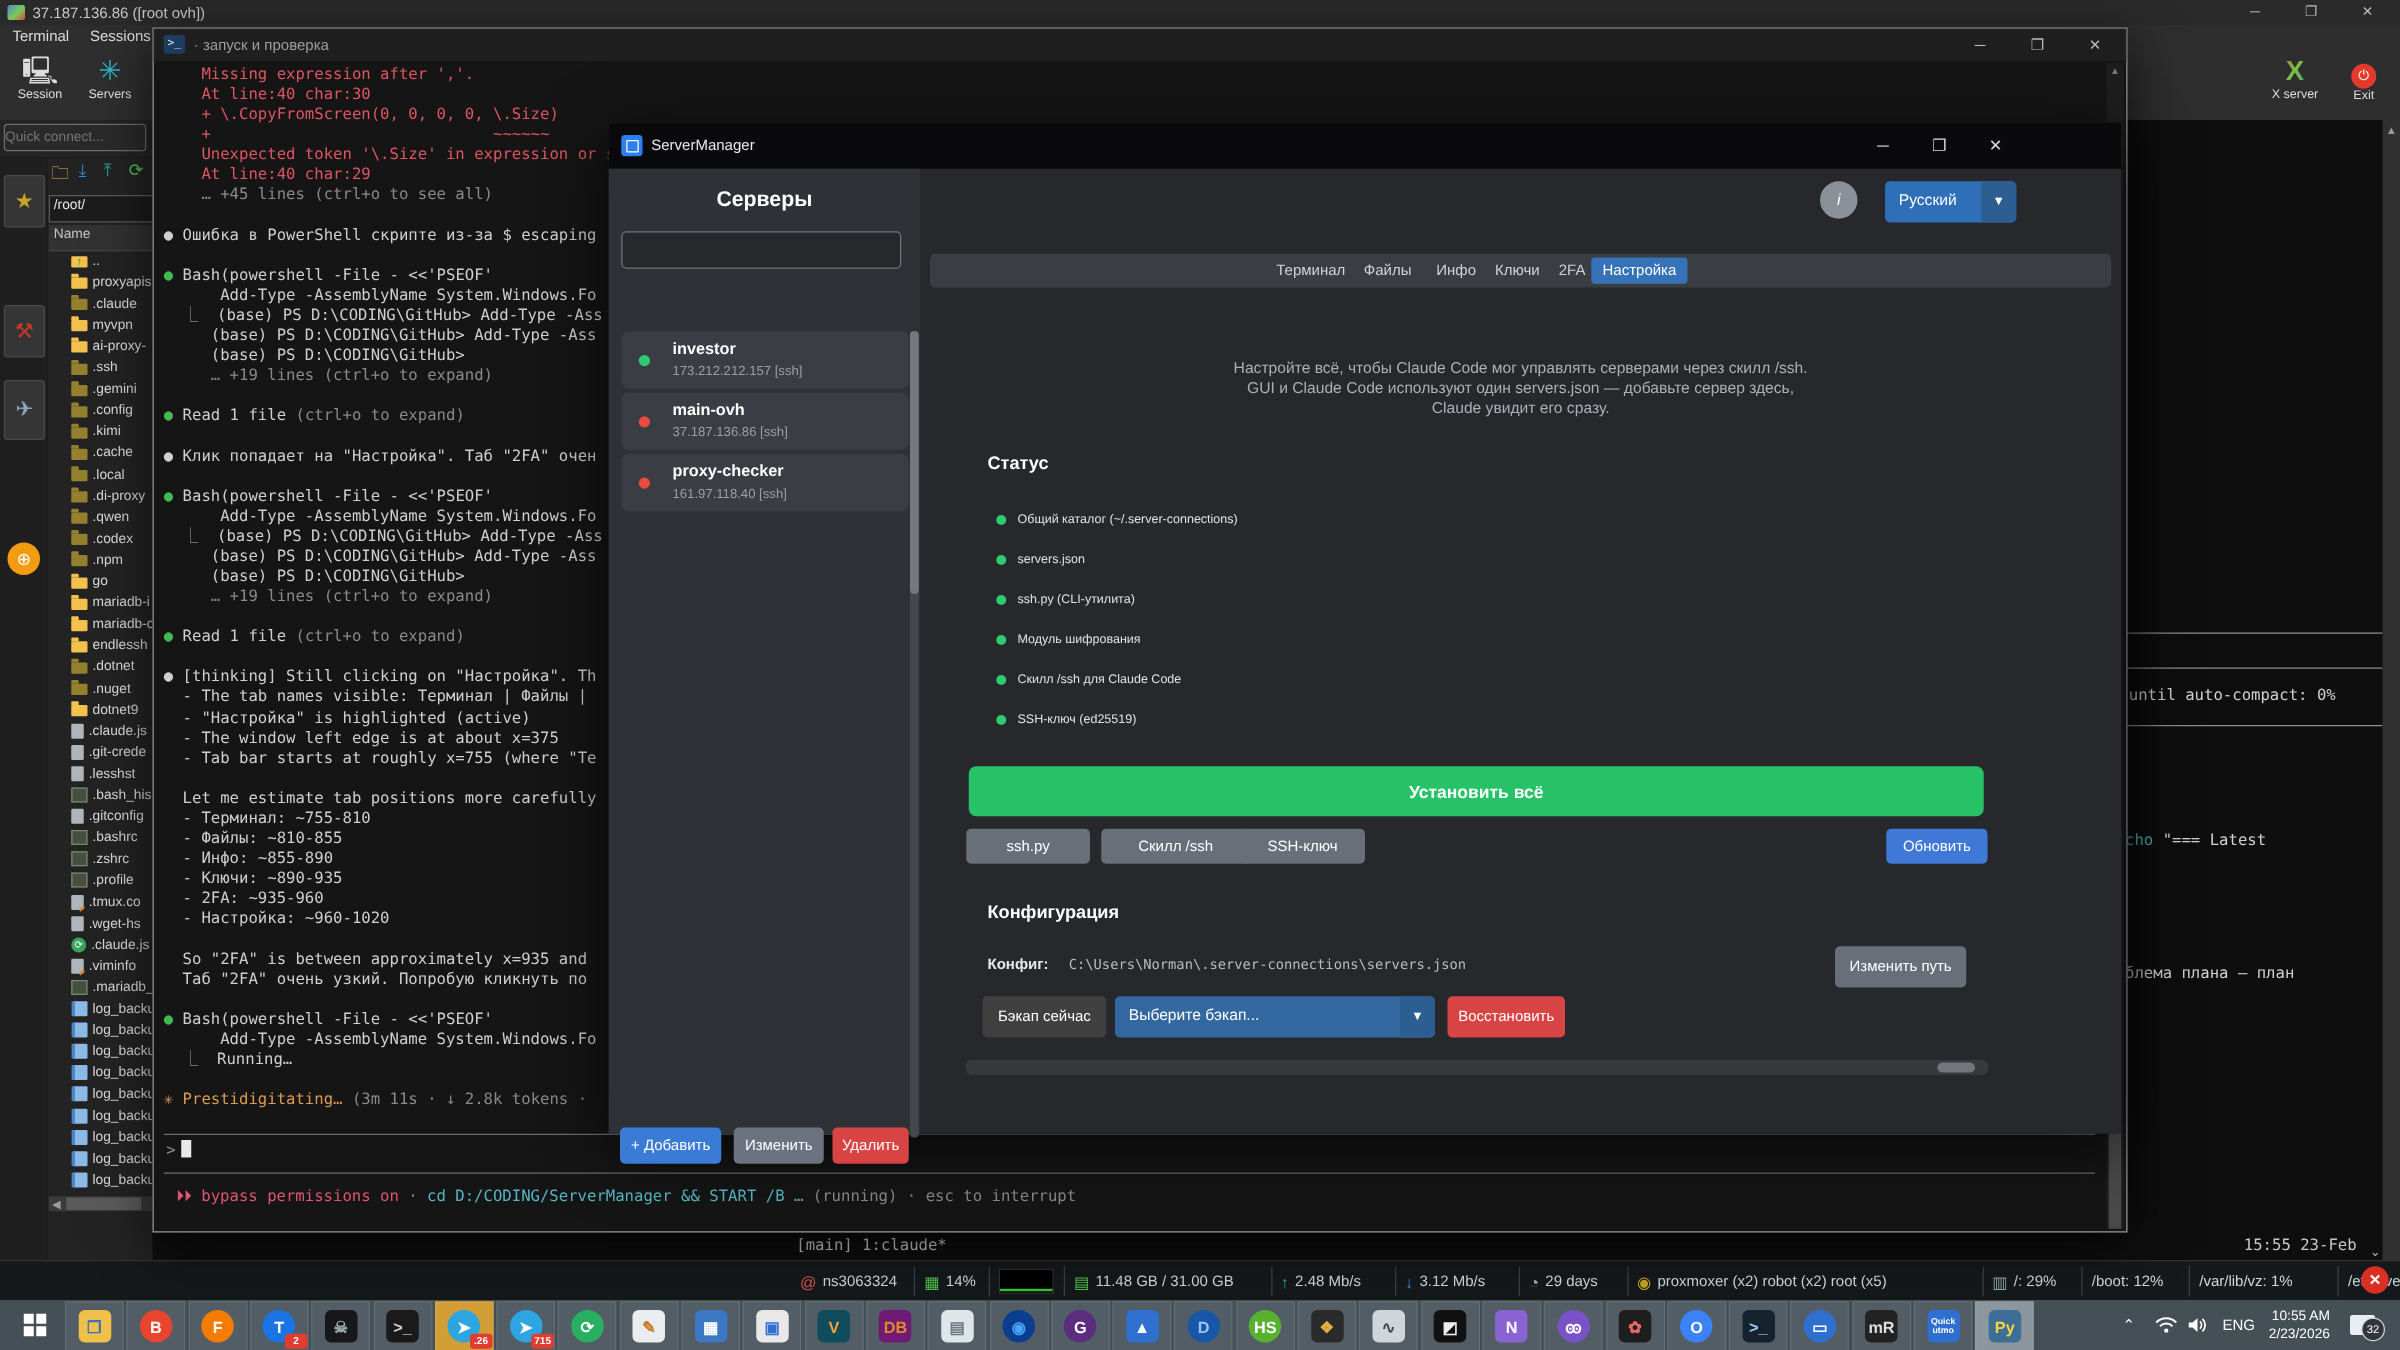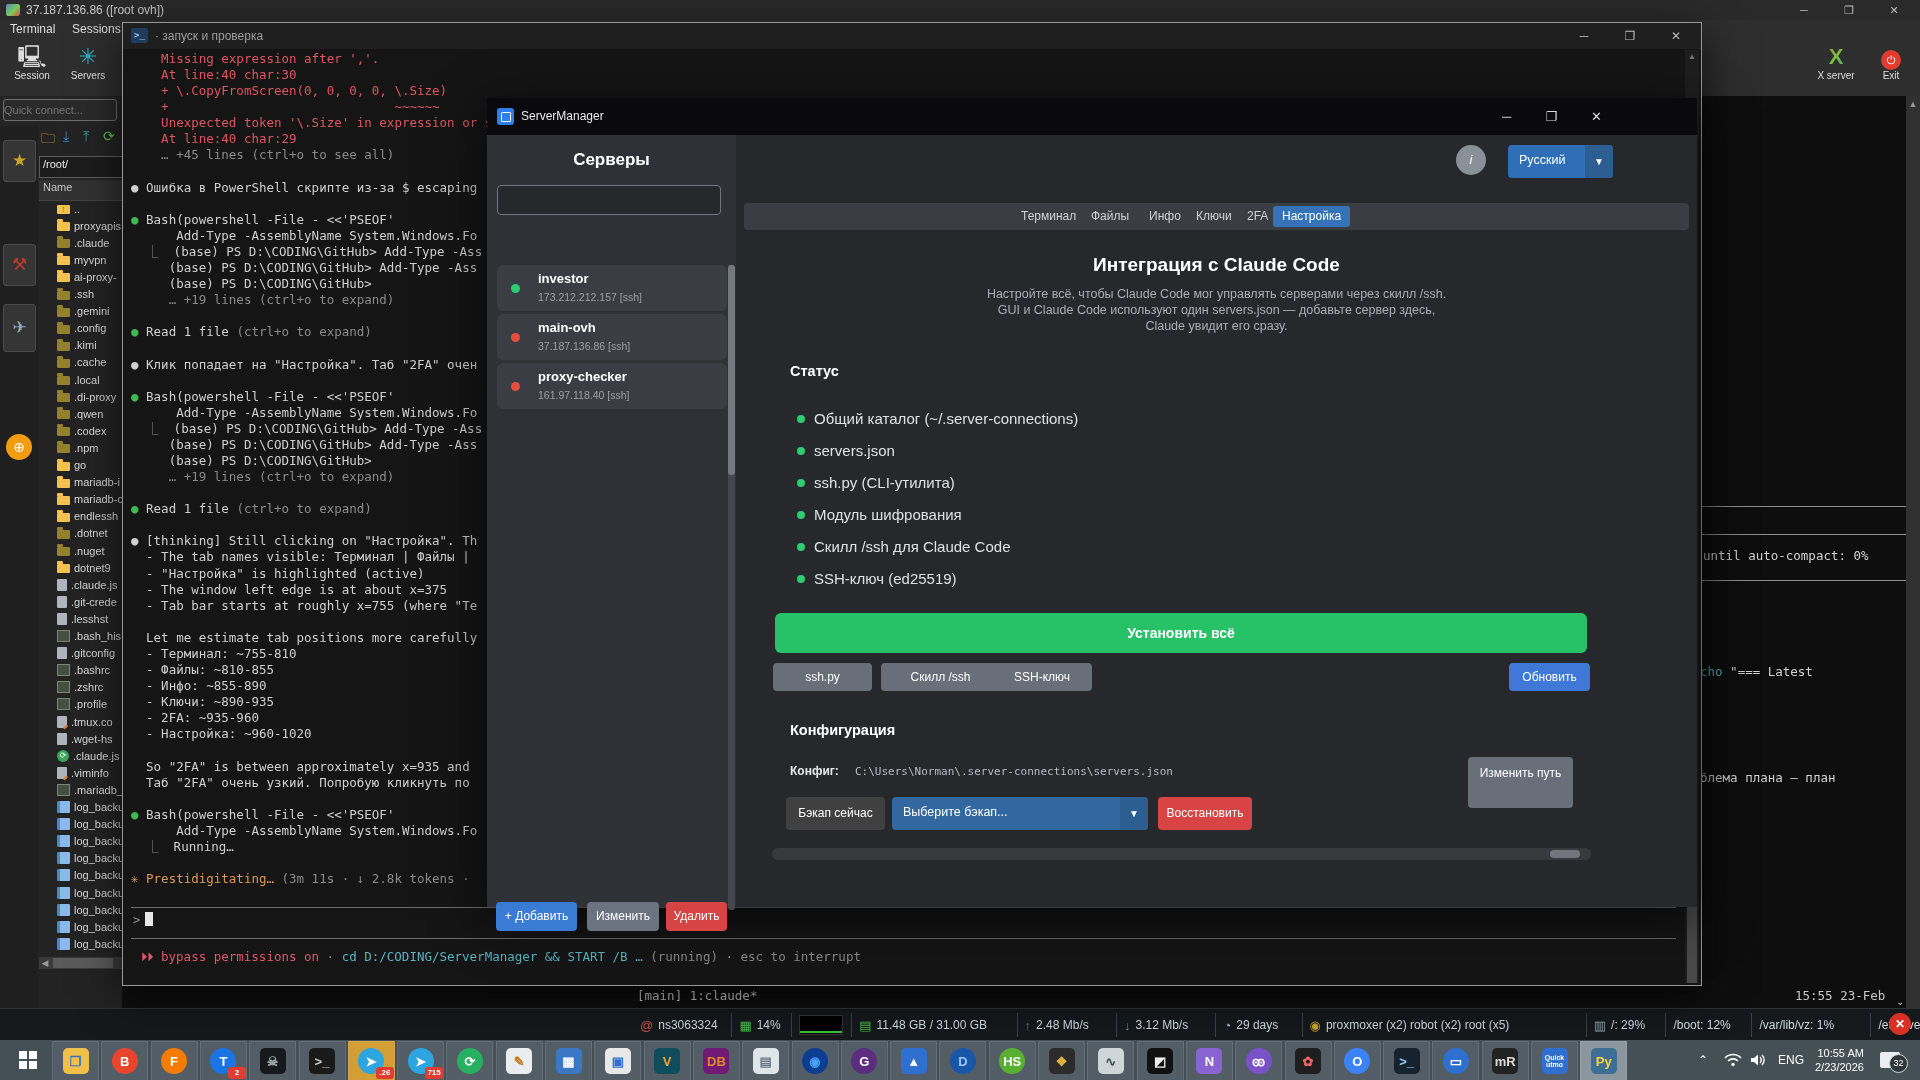--- a/index.html
+++ b/index.html
@@ -103,21 +103,21 @@
   .srv-ip{position:absolute;left:41px;top:26px;color:#9aa0a6;font-size:10.5px;}
   #sm-vscroll{left:241px;top:130px;width:7px;height:645px;background:#44484e;border-radius:3px;}
   #sm-vthumb{left:241px;top:130px;width:7px;height:210px;background:#73797f;border-radius:3px;}
   .sm-btn{position:absolute;border-radius:4px;color:#fff;font-size:12px;text-align:center;border:none;}
   #sm-main-heading{left:257px;top:156px;width:945px;text-align:center;color:#fff;font-size:19px;font-weight:bold;}
   #sm-desc{left:257px;top:188px;width:945px;text-align:center;color:#aab0b5;font-size:12.5px;line-height:16px;}
   #sm-tabstrip{left:257px;top:105px;width:945px;height:27px;background:#3a3e43;border-radius:4px;}
   .sm-tab{position:absolute;top:3px;height:21px;line-height:21px;padding:0 9px;color:#cfd3d7;font-size:12px;border-radius:3px;}
   .sm-tab.active{background:#3572b8;color:#fff;}
   #sm-status-h{left:303px;top:265px;color:#fff;font-size:14.5px;font-weight:bold;}
-  .st-item{position:absolute;left:310px;display:flex;align-items:center;gap:9px;color:#dfe2e5;font-size:15px;}
+  .st-item{position:absolute;left:310px;display:flex;align-items:center;gap:9px;color:#dfe2e5;font-size:10px;}
   .st-dot{width:8px;height:8px;border-radius:50%;background:#2ecc71;flex:none;}
   #sm-install{left:288px;top:515px;width:812px;height:40px;background:#27c268;border-radius:6px;color:#fff;
      font-size:14px;font-weight:bold;text-align:center;line-height:40px;}
   .sm-gray{background:#686f78;}
   #sm-config-h{left:303px;top:624px;color:#fff;font-size:14.5px;font-weight:bold;}
   #sm-cfg-label{left:303px;top:666px;color:#e8e8e8;font-size:12px;font-weight:bold;}
   #sm-cfg-path{left:368px;top:667px;color:#b8bcc0;font-size:11px;font-family:"DejaVu Sans Mono",monospace;}
   #sm-hscroll{left:285px;top:750px;width:819px;height:12px;background:#37393d;border-radius:6px;}
   #sm-hthumb{left:1063px;top:752px;width:30px;height:8px;background:#72767c;border-radius:4px;}
   #sm-dd-chev{position:absolute;right:0;top:0;width:28px;height:33px;background:#2d5e91;border-radius:0 4px 4px 0;
@@ -569,21 +569,20 @@
 
     <div class="abs" id="sm-tabstrip">
         <div class="sm-tab" style="left: 268px;">Терминал</div>
         <div class="sm-tab" style="left: 338px;">Файлы</div>
         <div class="sm-tab" style="left: 396px;">Инфо</div>
         <div class="sm-tab" style="left: 443px;">Ключи</div>
         <div class="sm-tab" style="left: 494px; text-align: right;">2FA</div>
         <div class="sm-tab active" style="left: 529px;">Настройка</div>
       </div>
 
-    <div class="abs" id="sm-main-heading">Интеграция с Claude Code</div>
     <div class="abs" id="sm-desc">
         <div>Настройте всё, чтобы Claude Code мог управлять серверами через скилл /ssh.</div>
         <div>GUI и Claude Code используют один servers.json — добавьте сервер здесь,</div>
         <div>Claude увидит его сразу.</div>
       </div>
 
     <div class="abs" id="sm-status-h">Статус</div>
     <div id="sm-status-items">
         <div class="abs st-item" style="top: 312px;">
           <div class="st-dot"></div>
@@ -615,21 +614,21 @@
     <div id="sm-small-btns">
         <div class="abs sm-btn sm-gray" style="left: 286px; top: 565px; width: 99px; height: 28px; line-height: 28px;">ssh.py</div>
         <div class="abs sm-btn sm-gray" style="left: 394px; top: 565px; width: 119px; height: 28px; line-height: 28px;">Скилл /ssh</div>
         <div class="abs sm-btn sm-gray" style="left: 505px; top: 565px; width: 100px; height: 28px; line-height: 28px;">SSH-ключ</div>
       </div>
     <div class="abs sm-btn" style="left:1022px;top:565px;width:81px;height:28px;line-height:28px;background:#3f78d6;">Обновить</div>
 
     <div class="abs" id="sm-config-h">Конфигурация</div>
     <div class="abs" id="sm-cfg-label">Конфиг:</div>
     <div class="abs" id="sm-cfg-path">C:\Users\Norman\.server-connections\servers.json</div>
-    <div class="abs sm-btn sm-gray" style="left:981px;top:659px;width:105px;height:51px;line-height:33px;">Изменить путь</div>
+    <div class="abs sm-btn sm-gray" style="left:981px;top:659px;width:105px;height:33px;line-height:33px;">Изменить путь</div>
 
     <div class="abs sm-btn" style="left:299px;top:699px;width:99px;height:33px;line-height:33px;background:#404040;">Бэкап сейчас</div>
     <div class="abs" style="left:405px;top:699px;width:256px;height:33px;background:#32689f;border-radius:4px;">
       <span style="position:absolute;left:11px;top:8px;color:#fff;font-size:12.5px;">Выберите бэкап...</span>
       <span id="sm-dd-chev">▼</span>
     </div>
     <div class="abs sm-btn" style="left:671px;top:699px;width:94px;height:33px;line-height:33px;background:#d84444;">Восстановить</div>
 
     <div class="abs" id="sm-hscroll"></div>
     <div class="abs" id="sm-hthumb"></div>

